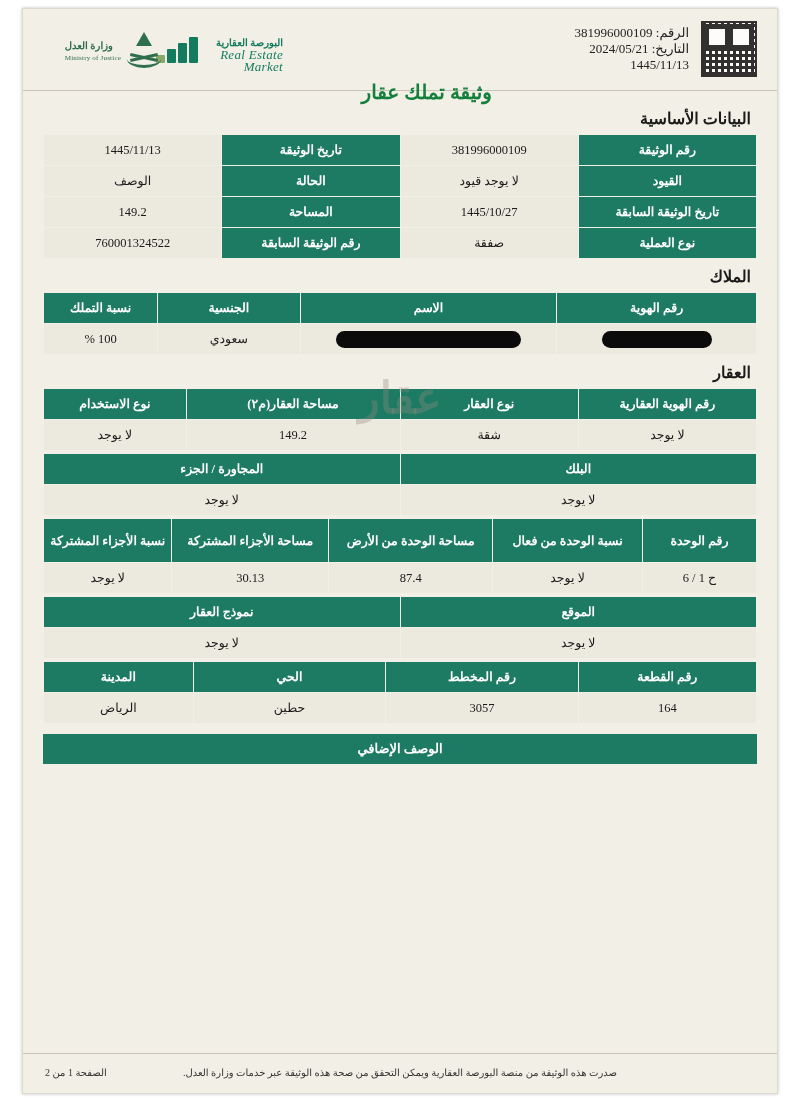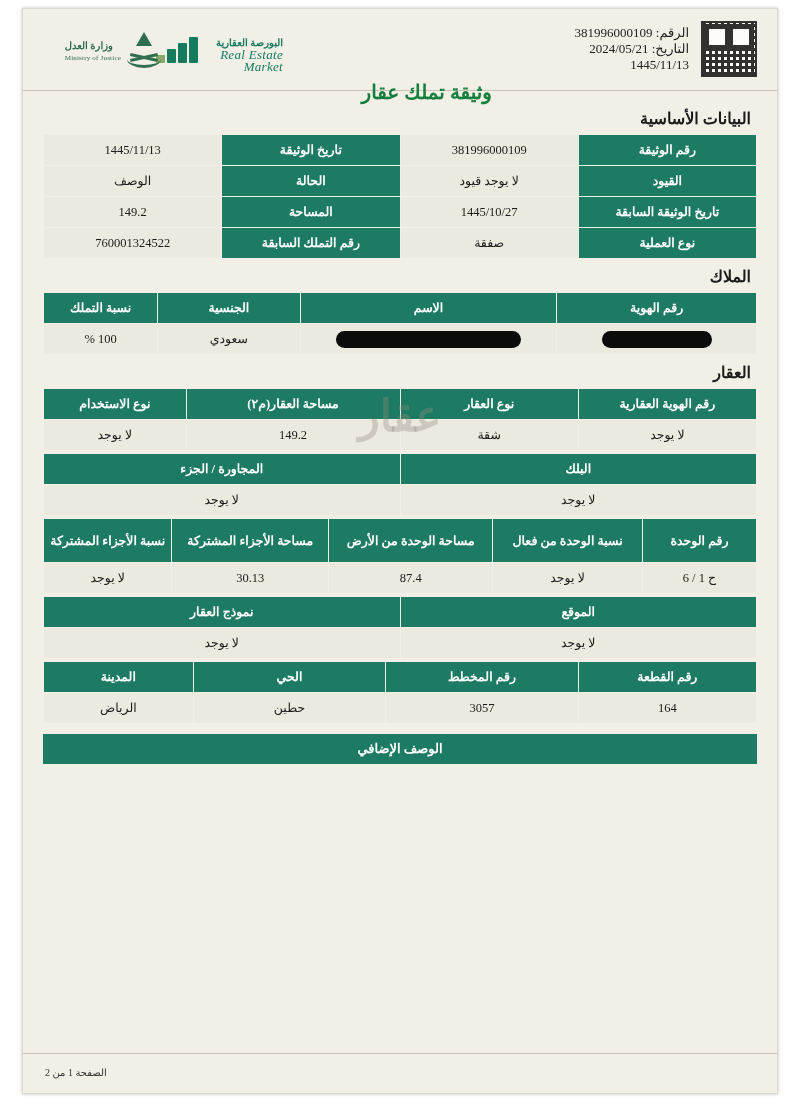--- a/index.html
+++ b/index.html
@@ -174,21 +174,20 @@
     vertical-align: middle;
   }
   .redact-wrap { position: relative; }
   
   .watermark {
     position: absolute;
     left: 0; right: 0; top: 370px;
     text-align: center;
     pointer-events: none;
     z-index: 5;
-    margin-top: 18px;
   }
   .watermark .wm-ar {
     font-size: 44px;
     color: rgba(145,140,125,0.35);
     font-weight: bold;
     letter-spacing: 2px;
     line-height: 40px;
   }
   .watermark .wm-en {
     font-size: 14px;
@@ -306,21 +305,21 @@
         </tr>
         <tr>
           <td class="hd">تاريخ الوثيقة السابقة</td>
           <td class="val">1445/10/27</td>
           <td class="hd">المساحة</td>
           <td class="val">149.2</td>
         </tr>
         <tr>
           <td class="hd">نوع العملية</td>
           <td class="val">صفقة</td>
-          <td class="hd">رقم التملك السابقة</td>
+          <td class="hd">رقم الوثيقة السابقة</td>
           <td class="val">760001324522</td>
         </tr>
       </tbody>
     </table>
 
     <div class="section-title">الملاك</div>
     <table class="grid">
       <colgroup>
           <col style="width:28%">
           <col style="width:36%">
@@ -452,15 +451,16 @@
           <td class="val">حطين</td>
           <td class="val">الرياض</td>
         </tr>
       </tbody>
     </table>
 
     <div class="banner">الوصف الإضافي</div>
   </div>
 
   <div class="footer">
+    <div class="note">صدرت هذه الوثيقة من منصة البورصة العقارية ويمكن التحقق من صحة هذه الوثيقة عبر خدمات وزارة العدل.</div>
     <div class="pg">الصفحة 1 من 2</div>
   </div>
 </div>
 
 </body></html>

